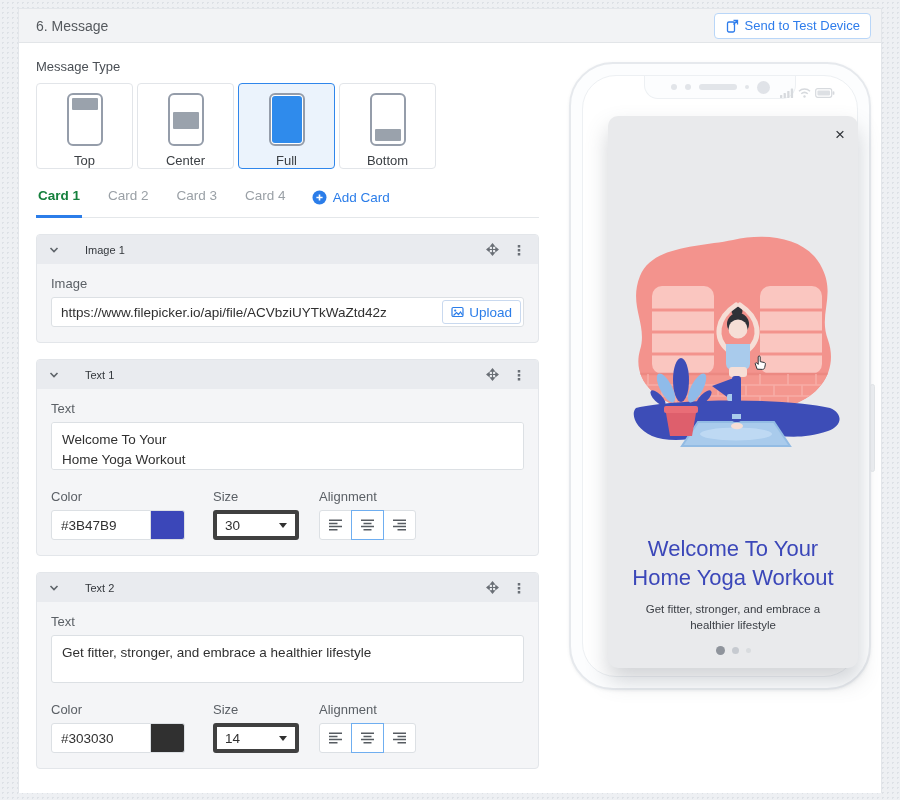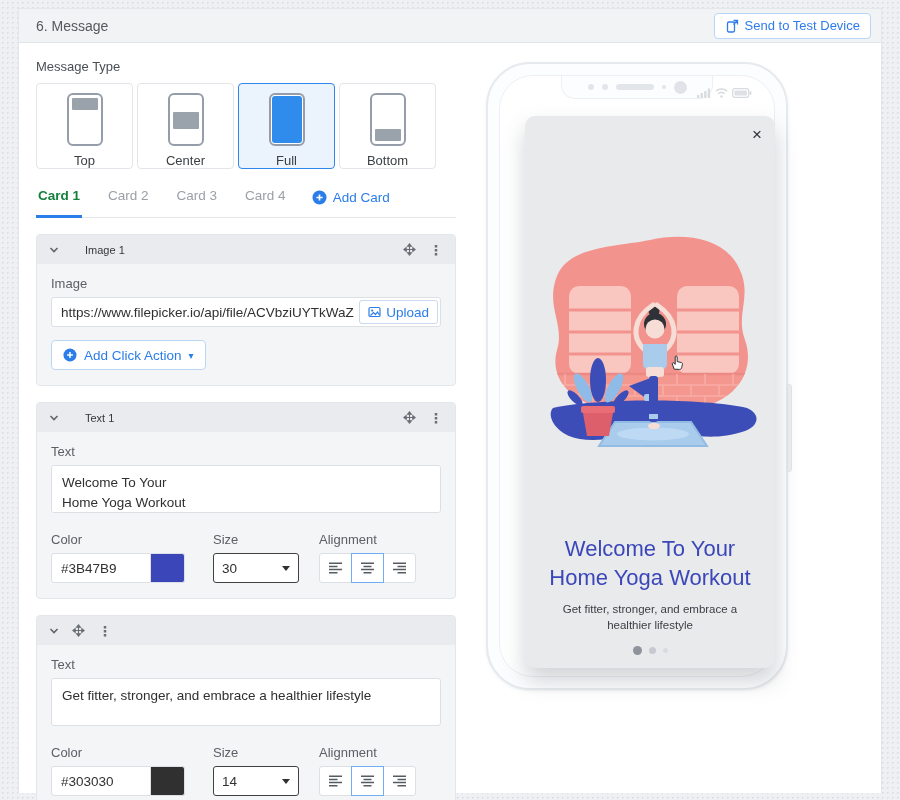--- a/index.html
+++ b/index.html
@@ -17,21 +17,21 @@
     background:#fff; border:1px solid #e3e6ea; border-bottom:none; }
   
   .panel-header{ height:34px; background:#f2f3f5; border-bottom:1px solid #e2e5e8;
     display:flex; align-items:center; justify-content:space-between; padding:0 10px 0 17px; }
   .panel-title{ font-size:14px; color:#55595e; }
   .send-test-btn{ display:inline-flex; align-items:center; gap:6px; background:#fff;
     border:1px solid #b9d6f8; border-radius:4px; height:26px; padding:0 10px;
     color:#2e7ceb; font-size:13px; cursor:pointer; }
   
   .panel-body{ display:flex; height:calc(100% - 34px); }
-  .left-col{ width:437px; padding:16px 0 0 17px; }
+  .left-col{ width:520px; padding:16px 0 0 17px; }
   .right-col{ flex:1; position:relative; }
   .field-label{ font-size:13px; color:#4a4f55; margin-bottom:9px; }
   .sub-label{ font-size:13px; color:#5b6066; margin-bottom:6px; }
   
   .type-row{ display:flex; gap:4px; }
   .type-card{ width:97px; height:86px; border:1px solid #e2e5e9; border-radius:4px;
     background:#fff; display:flex; flex-direction:column; align-items:center;
     padding-top:9px; cursor:pointer; }
   .type-card.selected{ border:1px solid #2f86eb; background:#ebf3fc; }
   .mini-phone{ width:36px; height:53px; border:2px solid #959daa; border-radius:6px;
@@ -70,21 +70,21 @@
     border:1px solid #bcd7f4; border-radius:4px; height:30px; padding:0 11px;
     color:#2b7de9; font-size:13.5px; cursor:pointer; margin-top:13px; }
   .caret{ font-size:10px; color:#2b7de9; }
   
   .controls-row{ display:flex; margin-top:15px; }
   .ctl-color{ width:134px; margin-right:28px; }
   .ctl-size{ width:86px; margin-right:20px; }
   .color-group{ display:flex; }
   .color-group .text-input{ width:100px; border-radius:3px 0 0 3px; }
   .swatch{ width:34px; height:30px; border-radius:0 3px 3px 0; border:1px solid #dce0e4; border-left:none; cursor:pointer; }
-  .select{ height:30px; background:#fff; border:1px solid #404040; border-radius:3px;
+  .select{ height:30px; background:#fff; border:4px solid #404040; border-radius:3px;
     display:flex; align-items:center; justify-content:space-between; padding:0 8px;
     font-size:13.5px; color:#303030; cursor:pointer; }
   .align-group{ display:flex; }
   .align-btn{ width:33px; height:30px; background:#fff; border:1px solid #dce0e4;
     display:flex; align-items:center; justify-content:center; cursor:pointer; margin-left:-1px; }
   .align-btn:first-child{ margin-left:0; border-radius:3px 0 0 3px; }
   .align-btn:last-child{ border-radius:0 3px 3px 0; }
   .align-btn.active{ border:1px solid #6faef0; position:relative; z-index:1; }
   
   .phone{ position:absolute; left:30px; top:19px; width:302px; height:628px;
@@ -209,30 +209,20 @@
               <span style="display:inline-flex">
                 <svg width="13" height="12" viewBox="0 0 13 12">
                     <rect x="1" y="1.5" width="11" height="9" rx="1.3" fill="none" stroke="#2b7de9" stroke-width="1.2"></rect>
                     <circle cx="4.2" cy="4.6" r="1.1" fill="#2b7de9"></circle>
                     <path d="M2.5 9.5 L5.5 6.5 L7.5 8.5 L9.5 6 L11.5 9" fill="none" stroke="#2b7de9" stroke-width="1.2"></path>
                   </svg>
               </span>
               <span>Upload</span>
             </button>
           </div>
-          <button class="blue-outline-btn">
-            <span style="display:inline-flex">
-              <svg width="14" height="14" viewBox="0 0 15 15">
-                  <circle cx="7.5" cy="7.5" r="7" fill="#2b7de9"></circle>
-                  <path d="M4.4 7.5 h6.2 M7.5 4.4 v6.2" stroke="#fff" stroke-width="1.6"></path>
-                </svg>
-            </span>
-            <span>Add Click Action</span>
-            <span class="caret">▾</span>
-          </button>
         </div>
       </div>
 
       <div class="block">
         <div class="block-header">
           <span class="hicon">
               <svg width="10" height="10" viewBox="0 0 10 10">
                 <path d="M1.5 3 L5 6.5 L8.5 3" fill="none" stroke="#5f646a" stroke-width="1.6"></path>
               </svg>
             </span>
@@ -290,20 +280,21 @@
         </div>
       </div>
 
       <div class="block">
         <div class="block-header">
           <span class="hicon">
               <svg width="10" height="10" viewBox="0 0 10 10">
                 <path d="M1.5 3 L5 6.5 L8.5 3" fill="none" stroke="#5f646a" stroke-width="1.6"></path>
               </svg>
             </span>
+          <span class="block-title">Text 2</span>
           <span class="hicon">
               <svg width="13" height="13" viewBox="0 0 14 14" stroke="#6a6f76" stroke-width="1.2" fill="#6a6f76">
                 <path d="M7 1 L9 3.4 H5 Z M7 13 L5 10.6 H9 Z M1 7 L3.4 5 V9 Z M13 7 L10.6 9 V5 Z"></path>
                 <path d="M2.5 7 H11.5 M7 2.5 V11.5" fill="none"></path>
               </svg>
             </span>
           <span class="hicon" style="font-size:14px;font-weight:bold">⋮</span>
         </div>
         <div class="block-body">
           <div class="sub-label">Text</div>

